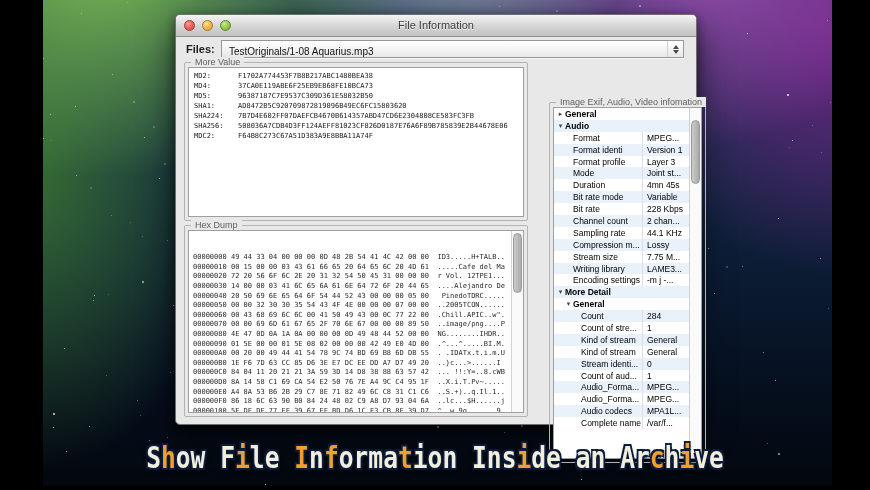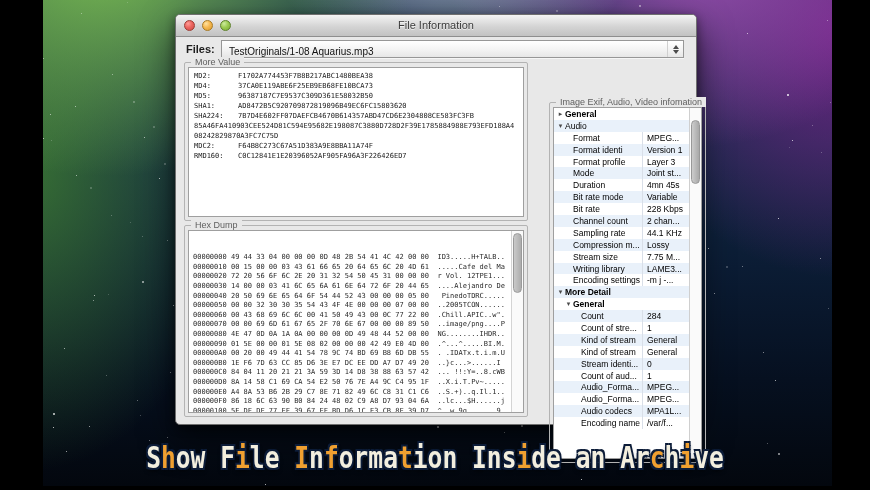--- a/index.html
+++ b/index.html
@@ -275,25 +275,24 @@
       </div>
 
       <div class="group hash-group">
         <span class="group-label">More Value</span>
         <div class="white-box hash-box" id="hash-list">
             <div class="hash-entry"><span class="hlabel">MD2:</span><span class="hvalue">F1702A774453F7B8B217ABC1480BEA38</span></div>
             <div class="hash-entry"><span class="hlabel">MD4:</span><span class="hvalue">37CA0E119ABE6F25EB9EB68FE10BCA73</span></div>
             <div class="hash-entry"><span class="hlabel">MD5:</span><span class="hvalue">96387187C7E9537C309D361E58032B50</span></div>
             <div class="hash-entry"><span class="hlabel">SHA1:</span><span class="hvalue">AD8472B5C920709872819096B49EC6FC15803620</span></div>
             <div class="hash-entry"><span class="hlabel">SHA224:</span><span class="hvalue">7B7D4E602FF07DAEFCB4670B614357ABD47CD6E2304808CE583FC3FB</span></div>
+            <div class="hash-entry"><span class="hlabel">SHA256:</span><span class="hvalue">508036A7CDB4D3FF124AEFF81023CF826D0187E76A6F89B785839E2B44678E06</span></div>
             <div class="hash-entry block">
-              <span class="hvalue">85A46FA410903CEE524D81C594E95682E198087C3880D728D2F39E1785884988E793EFD188A408242829870A3FC7C75D</span>
             </div>
             <div class="hash-entry"><span class="hlabel">MDC2:</span><span class="hvalue">F64B8C273C67A51D383A9E8BBA11A74F</span></div>
-            <div class="hash-entry"><span class="hlabel">RMD160:</span><span class="hvalue">C0C12841E1E20396052AF905FA96A3F226426ED7</span></div>
           </div>
       </div>
 
       <div class="group hex-group">
         <span class="group-label">Hex Dump</span>
         <div class="white-box hex-box">
           <div id="hex-lines"><div class="hex-line">00000000 49 44 33 04 00 00 00 0D 48 2B 54 41 4C 42 00 00  ID3.....H+TALB..</div><div class="hex-line">00000010 00 15 00 00 03 43 61 66 65 20 64 65 6C 20 4D 61  .....Cafe del Ma</div><div class="hex-line">00000020 72 20 56 6F 6C 2E 20 31 32 54 50 45 31 00 00 00  r Vol. 12TPE1...</div><div class="hex-line">00000030 14 00 00 03 41 6C 65 6A 61 6E 64 72 6F 20 44 65  ....Alejandro De</div><div class="hex-line">00000040 20 50 69 6E 65 64 6F 54 44 52 43 00 00 00 05 00   PinedoTDRC.....</div><div class="hex-line">00000050 00 00 32 30 30 35 54 43 4F 4E 00 00 00 07 00 00  ..2005TCON......</div><div class="hex-line">00000060 00 43 68 69 6C 6C 00 41 50 49 43 00 0C 77 22 00  .Chill.APIC..w".</div><div class="hex-line">00000070 00 00 69 6D 61 67 65 2F 70 6E 67 00 00 00 89 50  ..image/png....P</div><div class="hex-line">00000080 4E 47 0D 0A 1A 0A 00 00 00 0D 49 48 44 52 00 00  NG........IHDR..</div><div class="hex-line">00000090 01 5E 00 00 01 5E 08 02 00 00 00 42 49 E0 4D 00  .^...^.....BI.M.</div><div class="hex-line">000000A0 00 20 00 49 44 41 54 78 9C 74 BD 69 B8 6D DB 55  . .IDATx.t.i.m.U</div><div class="hex-line">000000B0 1E F6 7D 63 CC 85 D6 3E E7 DC EE DD A7 D7 49 20  ..}c...&gt;......I </div><div class="hex-line">000000C0 84 04 11 20 21 21 3A 59 3D 14 D8 38 88 63 57 42  ... !!:Y=..8.cWB</div><div class="hex-line">000000D0 8A 14 58 C1 69 CA 54 E2 50 76 7E A4 9C C4 95 1F  ..X.i.T.Pv~.....</div><div class="hex-line">000000E0 A4 8A 53 B6 2B 29 C7 8E 71 82 49 6C C8 31 C1 C6  ..S.+)..q.Il.1..</div><div class="hex-line">000000F0 86 18 6C 63 90 B0 84 24 48 02 C9 A8 D7 93 04 6A  ..lc...$H......j</div><div class="hex-line">00000100 5E DF DF 77 EF 39 67 EF BD D6 1C E3 CB 8F 39 D7  ^..w.9g.......9.</div></div>
           <div class="hex-scroll">
             <div class="hex-thumb"></div>
           </div>
@@ -303,21 +302,21 @@
       <div class="group info-group">
         <span class="group-label">Image Exif, Audio, Video infomation</span>
         <div class="white-box info-box">
           <div class="info-rows" id="info-rows">
               <div class="info-row">
                 <span class="arrow-cell" style="margin-left: 2px;">▸</span>
                 <span class="ilabel" style="font-weight: bold;">General</span>
               </div>
               <div class="info-row alt">
                 <span class="arrow-cell" style="margin-left: 2px;">▾</span>
-                <span class="ilabel" style="font-weight: normal;">Audio</span>
+                <span class="ilabel" style="font-weight: bold;">Audio</span>
               </div>
               <div class="info-row">
                 <span class="arrow-cell" style="margin-left: 10px;"></span>
                 <span class="ilabel">Format</span>
                 <span class="ivalue">MPEG...</span>
               </div>
               <div class="info-row alt">
                 <span class="arrow-cell" style="margin-left: 10px;"></span>
                 <span class="ilabel">Format identi</span>
                 <span class="ivalue">Version 1</span>
@@ -425,21 +424,21 @@
                 <span class="ilabel">Audio_Forma...</span>
                 <span class="ivalue">MPEG...</span>
               </div>
               <div class="info-row alt">
                 <span class="arrow-cell" style="margin-left: 18px;"></span>
                 <span class="ilabel">Audio codecs</span>
                 <span class="ivalue">MPA1L...</span>
               </div>
               <div class="info-row">
                 <span class="arrow-cell" style="margin-left: 18px;"></span>
-                <span class="ilabel">Encoding name</span>
+                <span class="ilabel">Complete name</span>
                 <span class="ivalue">/var/f...</span>
               </div>
             </div>
           <div class="info-vscroll">
             <div class="info-thumb"></div>
           </div>
         </div>
       </div>
 
     </div>

